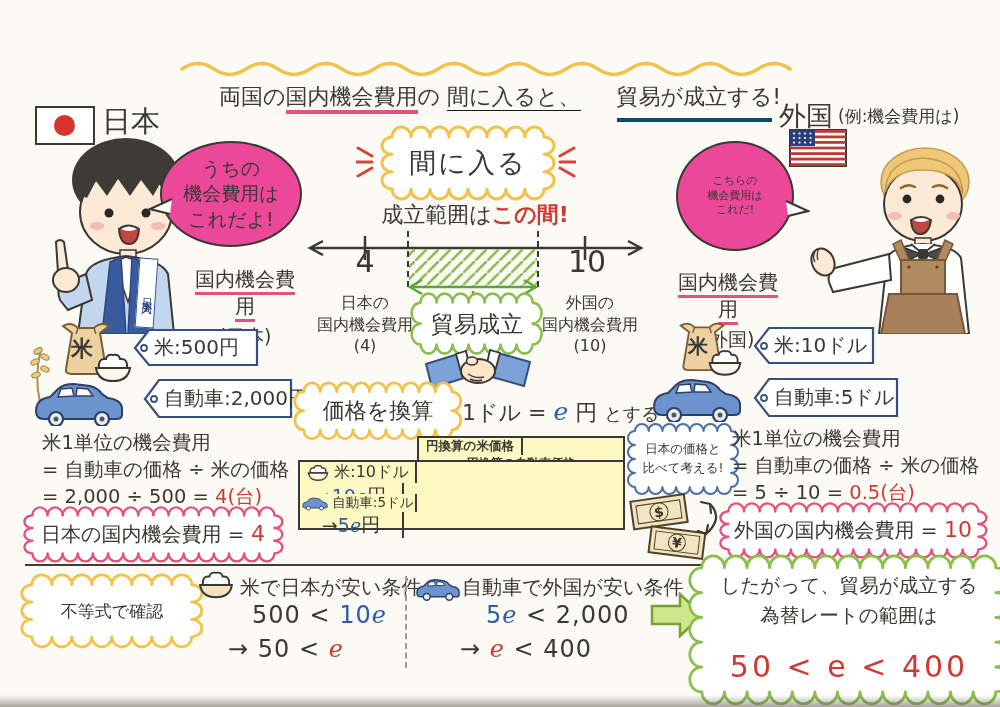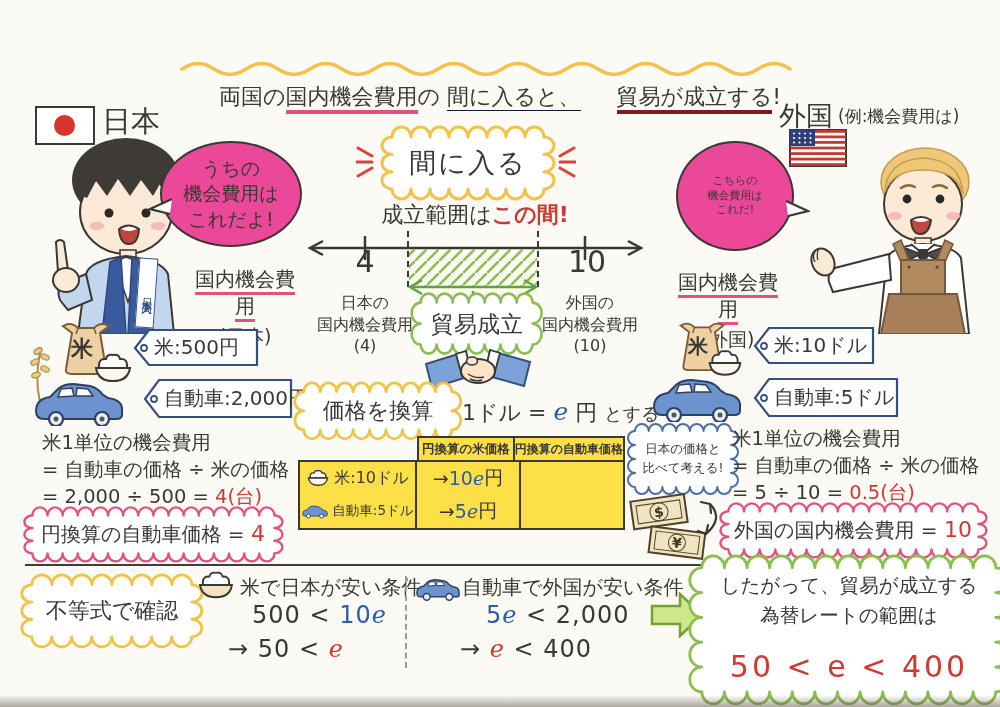--- a/index.html
+++ b/index.html
@@ -5,32 +5,32 @@
   html,body{margin:0;padding:0;background:#e8e6e0;}
   #canvas{position:relative;width:1000px;height:707px;background:#fbfaf4;overflow:hidden;
     font-family:"DejaVu Sans","Liberation Sans",sans-serif;color:#3a3833;}
   .abs{position:absolute;}
   .ctr{text-align:center;}
   .red{color:#cc3b33;}
   .blue{color:#2f5ca8;}
   .e{font-style:italic;font-family:"DejaVu Serif",serif;}
   .u-pink{border-bottom:4px solid #e2527e;padding-bottom:1px;}
   .u-yellow{border-bottom:1px solid #0f172a;padding-bottom:1px;}
-  .u-green{border-bottom:4px solid #7f1d1d;padding-bottom:1px;margin-left:36px;}
+  .u-green{border-bottom:4px solid #0c4a6e;padding-bottom:9px;margin-left:36px;}
   .cloud{position:absolute;display:flex;flex-direction:column;align-items:center;justify-content:center;text-align:center;}
   .cloud>.cloudbg{position:absolute;z-index:0;pointer-events:none;}
   .cloud>span,.cloud>div{position:relative;z-index:1;}
   .bubble{position:absolute;background:#ec4899;border:2.2px solid #3a3833;border-radius:50%;
     display:flex;flex-direction:column;align-items:center;justify-content:center;text-align:center;line-height:1.35;}
   .tag{position:absolute;}
   .tag svg{position:absolute;left:0;top:0;}
   .tag .tag-text{position:relative;display:block;padding-left:22px;white-space:nowrap;}
   .calc{line-height:27px;font-size:19.5px;white-space:nowrap;}
   .ticklabel{font-size:16px;line-height:1.35;text-align:center;}
-  .tblrow{position:absolute;display:flex;box-sizing:border-box;border:2px solid #3a3833;background:#fde047;}
+  .tblrow{position:absolute;display:flex;box-sizing:border-box;border:2px solid #3a3833;background:#fef9c3;flex-direction:column;}
   .tblcell{box-sizing:border-box;display:flex;align-items:center;justify-content:center;white-space:nowrap;}
   .cell-r{border-right:2px solid #3a3833;}
   .sash{position:absolute;writing-mode:vertical-rl;background:#fff;border:1.5px solid #33519a;
     color:#203c78;font-size:11px;letter-spacing:2px;text-align:center;transform:rotate(4deg);padding:2px 1px;}
   .ineq{font-size:24px;letter-spacing:1px;white-space:nowrap;}
   .cond{font-size:20px;white-space:nowrap;}
 </style>
 </head>
 <body>
 
@@ -127,21 +127,21 @@
 
   <div class="abs calc" style="left:42px;top:429px;">
     <div>米1単位の機会費用</div>
     <div>= 自動車の価格 ÷ 米の価格</div>
     <div><span>= 2,000 ÷ 500 = </span><span class="red">4(台)</span></div>
   </div>
   <div class="cloud" style="left:30px;top:513px;width:246px;height:42px;font-size:20px;white-space:nowrap;">
       <svg width="266.8" height="62.8" class="cloudbg" style="left: -10.4px; top: -10.4px;">
         <path d="M 12.4 12.4 a 7.5625 8 0 0 1 15.125 0 a 7.5625 8 0 0 1 15.125 0 a 7.5625 8 0 0 1 15.125 0 a 7.5625 8 0 0 1 15.125 0 a 7.5625 8 0 0 1 15.125 0 a 7.5625 8 0 0 1 15.125 0 a 7.5625 8 0 0 1 15.125 0 a 7.5625 8 0 0 1 15.125 0 a 7.5625 8 0 0 1 15.125 0 a 7.5625 8 0 0 1 15.125 0 a 7.5625 8 0 0 1 15.125 0 a 7.5625 8 0 0 1 15.125 0 a 7.5625 8 0 0 1 15.125 0 a 7.5625 8 0 0 1 15.125 0 a 7.5625 8 0 0 1 15.125 0 a 7.5625 8 0 0 1 15.125 0 a 8 6.333333333333333 0 0 1 0 12.666666666666666 a 8 6.333333333333333 0 0 1 0 12.666666666666666 a 8 6.333333333333333 0 0 1 0 12.666666666666666 a 7.5625 8 0 0 1 -15.125 0 a 7.5625 8 0 0 1 -15.125 0 a 7.5625 8 0 0 1 -15.125 0 a 7.5625 8 0 0 1 -15.125 0 a 7.5625 8 0 0 1 -15.125 0 a 7.5625 8 0 0 1 -15.125 0 a 7.5625 8 0 0 1 -15.125 0 a 7.5625 8 0 0 1 -15.125 0 a 7.5625 8 0 0 1 -15.125 0 a 7.5625 8 0 0 1 -15.125 0 a 7.5625 8 0 0 1 -15.125 0 a 7.5625 8 0 0 1 -15.125 0 a 7.5625 8 0 0 1 -15.125 0 a 7.5625 8 0 0 1 -15.125 0 a 7.5625 8 0 0 1 -15.125 0 a 7.5625 8 0 0 1 -15.125 0 a 8 6.333333333333333 0 0 1 0 -12.666666666666666 a 8 6.333333333333333 0 0 1 0 -12.666666666666666 a 8 6.333333333333333 0 0 1 0 -12.666666666666666 Z" fill="#fff" stroke="#e2527e" stroke-width="2.4" stroke-linejoin="round"></path>
       </svg>
-    <span><span>円換算の自動車価格 = </span><span class="red" style="font-size:22px;">4</span></span>
+    <span><span>日本の国内機会費用 = </span><span class="red" style="font-size:22px;">4</span></span>
   </div>
 
   <div class="cloud" style="left:390px;top:135px;width:156px;height:56px;font-size:27px;letter-spacing:2px;">
       <svg width="182" height="82" class="cloudbg" style="left: -13px; top: -13px;">
         <path d="M 15 15 a 9.5 10 0 0 1 19 0 a 9.5 10 0 0 1 19 0 a 9.5 10 0 0 1 19 0 a 9.5 10 0 0 1 19 0 a 9.5 10 0 0 1 19 0 a 9.5 10 0 0 1 19 0 a 9.5 10 0 0 1 19 0 a 9.5 10 0 0 1 19 0 a 10 8.666666666666666 0 0 1 0 17.333333333333332 a 10 8.666666666666666 0 0 1 0 17.333333333333332 a 10 8.666666666666666 0 0 1 0 17.333333333333332 a 9.5 10 0 0 1 -19 0 a 9.5 10 0 0 1 -19 0 a 9.5 10 0 0 1 -19 0 a 9.5 10 0 0 1 -19 0 a 9.5 10 0 0 1 -19 0 a 9.5 10 0 0 1 -19 0 a 9.5 10 0 0 1 -19 0 a 9.5 10 0 0 1 -19 0 a 10 8.666666666666666 0 0 1 0 -17.333333333333332 a 10 8.666666666666666 0 0 1 0 -17.333333333333332 a 10 8.666666666666666 0 0 1 0 -17.333333333333332 Z" fill="#fff" stroke="#f2c24b" stroke-width="3" stroke-linejoin="round"></path>
       </svg>
     <span>間に入る</span>
   </div>
   <svg class="abs" style="left:356px;top:146px;" width="24" height="32">
     <path d="M2,2 L16,10 M0,16 L16,16 M2,30 L16,22" stroke="#d6453a" stroke-width="3" fill="none" stroke-linecap="round"></path>
@@ -379,21 +379,21 @@
   </div>
   <div class="cloud" style="left:726px;top:509px;width:254px;height:42px;font-size:20px;white-space:nowrap;align-items:center;">
       <svg width="274.8" height="62.8" class="cloudbg" style="left: -10.4px; top: -10.4px;">
         <path d="M 12.4 12.4 a 7.8125 8 0 0 1 15.625 0 a 7.8125 8 0 0 1 15.625 0 a 7.8125 8 0 0 1 15.625 0 a 7.8125 8 0 0 1 15.625 0 a 7.8125 8 0 0 1 15.625 0 a 7.8125 8 0 0 1 15.625 0 a 7.8125 8 0 0 1 15.625 0 a 7.8125 8 0 0 1 15.625 0 a 7.8125 8 0 0 1 15.625 0 a 7.8125 8 0 0 1 15.625 0 a 7.8125 8 0 0 1 15.625 0 a 7.8125 8 0 0 1 15.625 0 a 7.8125 8 0 0 1 15.625 0 a 7.8125 8 0 0 1 15.625 0 a 7.8125 8 0 0 1 15.625 0 a 7.8125 8 0 0 1 15.625 0 a 8 6.333333333333333 0 0 1 0 12.666666666666666 a 8 6.333333333333333 0 0 1 0 12.666666666666666 a 8 6.333333333333333 0 0 1 0 12.666666666666666 a 7.8125 8 0 0 1 -15.625 0 a 7.8125 8 0 0 1 -15.625 0 a 7.8125 8 0 0 1 -15.625 0 a 7.8125 8 0 0 1 -15.625 0 a 7.8125 8 0 0 1 -15.625 0 a 7.8125 8 0 0 1 -15.625 0 a 7.8125 8 0 0 1 -15.625 0 a 7.8125 8 0 0 1 -15.625 0 a 7.8125 8 0 0 1 -15.625 0 a 7.8125 8 0 0 1 -15.625 0 a 7.8125 8 0 0 1 -15.625 0 a 7.8125 8 0 0 1 -15.625 0 a 7.8125 8 0 0 1 -15.625 0 a 7.8125 8 0 0 1 -15.625 0 a 7.8125 8 0 0 1 -15.625 0 a 7.8125 8 0 0 1 -15.625 0 a 8 6.333333333333333 0 0 1 0 -12.666666666666666 a 8 6.333333333333333 0 0 1 0 -12.666666666666666 a 8 6.333333333333333 0 0 1 0 -12.666666666666666 Z" fill="#fff" stroke="#e2527e" stroke-width="2.4" stroke-linejoin="round"></path>
       </svg>
     <span><span>外国の国内機会費用 = </span><span class="red" style="font-size:22px;">10</span></span>
   </div>
 
   <div class="abs" style="left:25px;top:564px;width:950px;border-top:2.5px solid #3f3d39;"></div>
 
-  <div class="cloud" style="left:30px;top:583px;width:164px;height:56px;font-size:22px;">
+  <div class="cloud" style="left:30px;top:583px;width:164px;height:56px;font-size:17px;">
       <svg width="189.6" height="81.6" class="cloudbg" style="left: -12.8px; top: -12.8px;">
         <path d="M 14.8 14.8 a 10 10 0 0 1 20 0 a 10 10 0 0 1 20 0 a 10 10 0 0 1 20 0 a 10 10 0 0 1 20 0 a 10 10 0 0 1 20 0 a 10 10 0 0 1 20 0 a 10 10 0 0 1 20 0 a 10 10 0 0 1 20 0 a 10 8.666666666666666 0 0 1 0 17.333333333333332 a 10 8.666666666666666 0 0 1 0 17.333333333333332 a 10 8.666666666666666 0 0 1 0 17.333333333333332 a 10 10 0 0 1 -20 0 a 10 10 0 0 1 -20 0 a 10 10 0 0 1 -20 0 a 10 10 0 0 1 -20 0 a 10 10 0 0 1 -20 0 a 10 10 0 0 1 -20 0 a 10 10 0 0 1 -20 0 a 10 10 0 0 1 -20 0 a 10 8.666666666666666 0 0 1 0 -17.333333333333332 a 10 8.666666666666666 0 0 1 0 -17.333333333333332 a 10 8.666666666666666 0 0 1 0 -17.333333333333332 Z" fill="#fff" stroke="#f2c24b" stroke-width="2.8" stroke-linejoin="round"></path>
       </svg>
     <span>不等式で確認</span>
   </div>
 
   <svg class="abs" style="left:196px;top:570px;" width="40" height="30" viewBox="0 0 42 32">
     <path d="M7,16 Q6,6 14,7 Q15,2 21,3 Q27,2 28,7 Q36,6 35,16 Z" fill="#fff" stroke="#3a3833" stroke-width="2"></path>
     <path d="M4,16 L38,16 Q36,29 21,29 Q6,29 4,16 Z" fill="#f3e3c3" stroke="#3a3833" stroke-width="2"></path>
   </svg>

